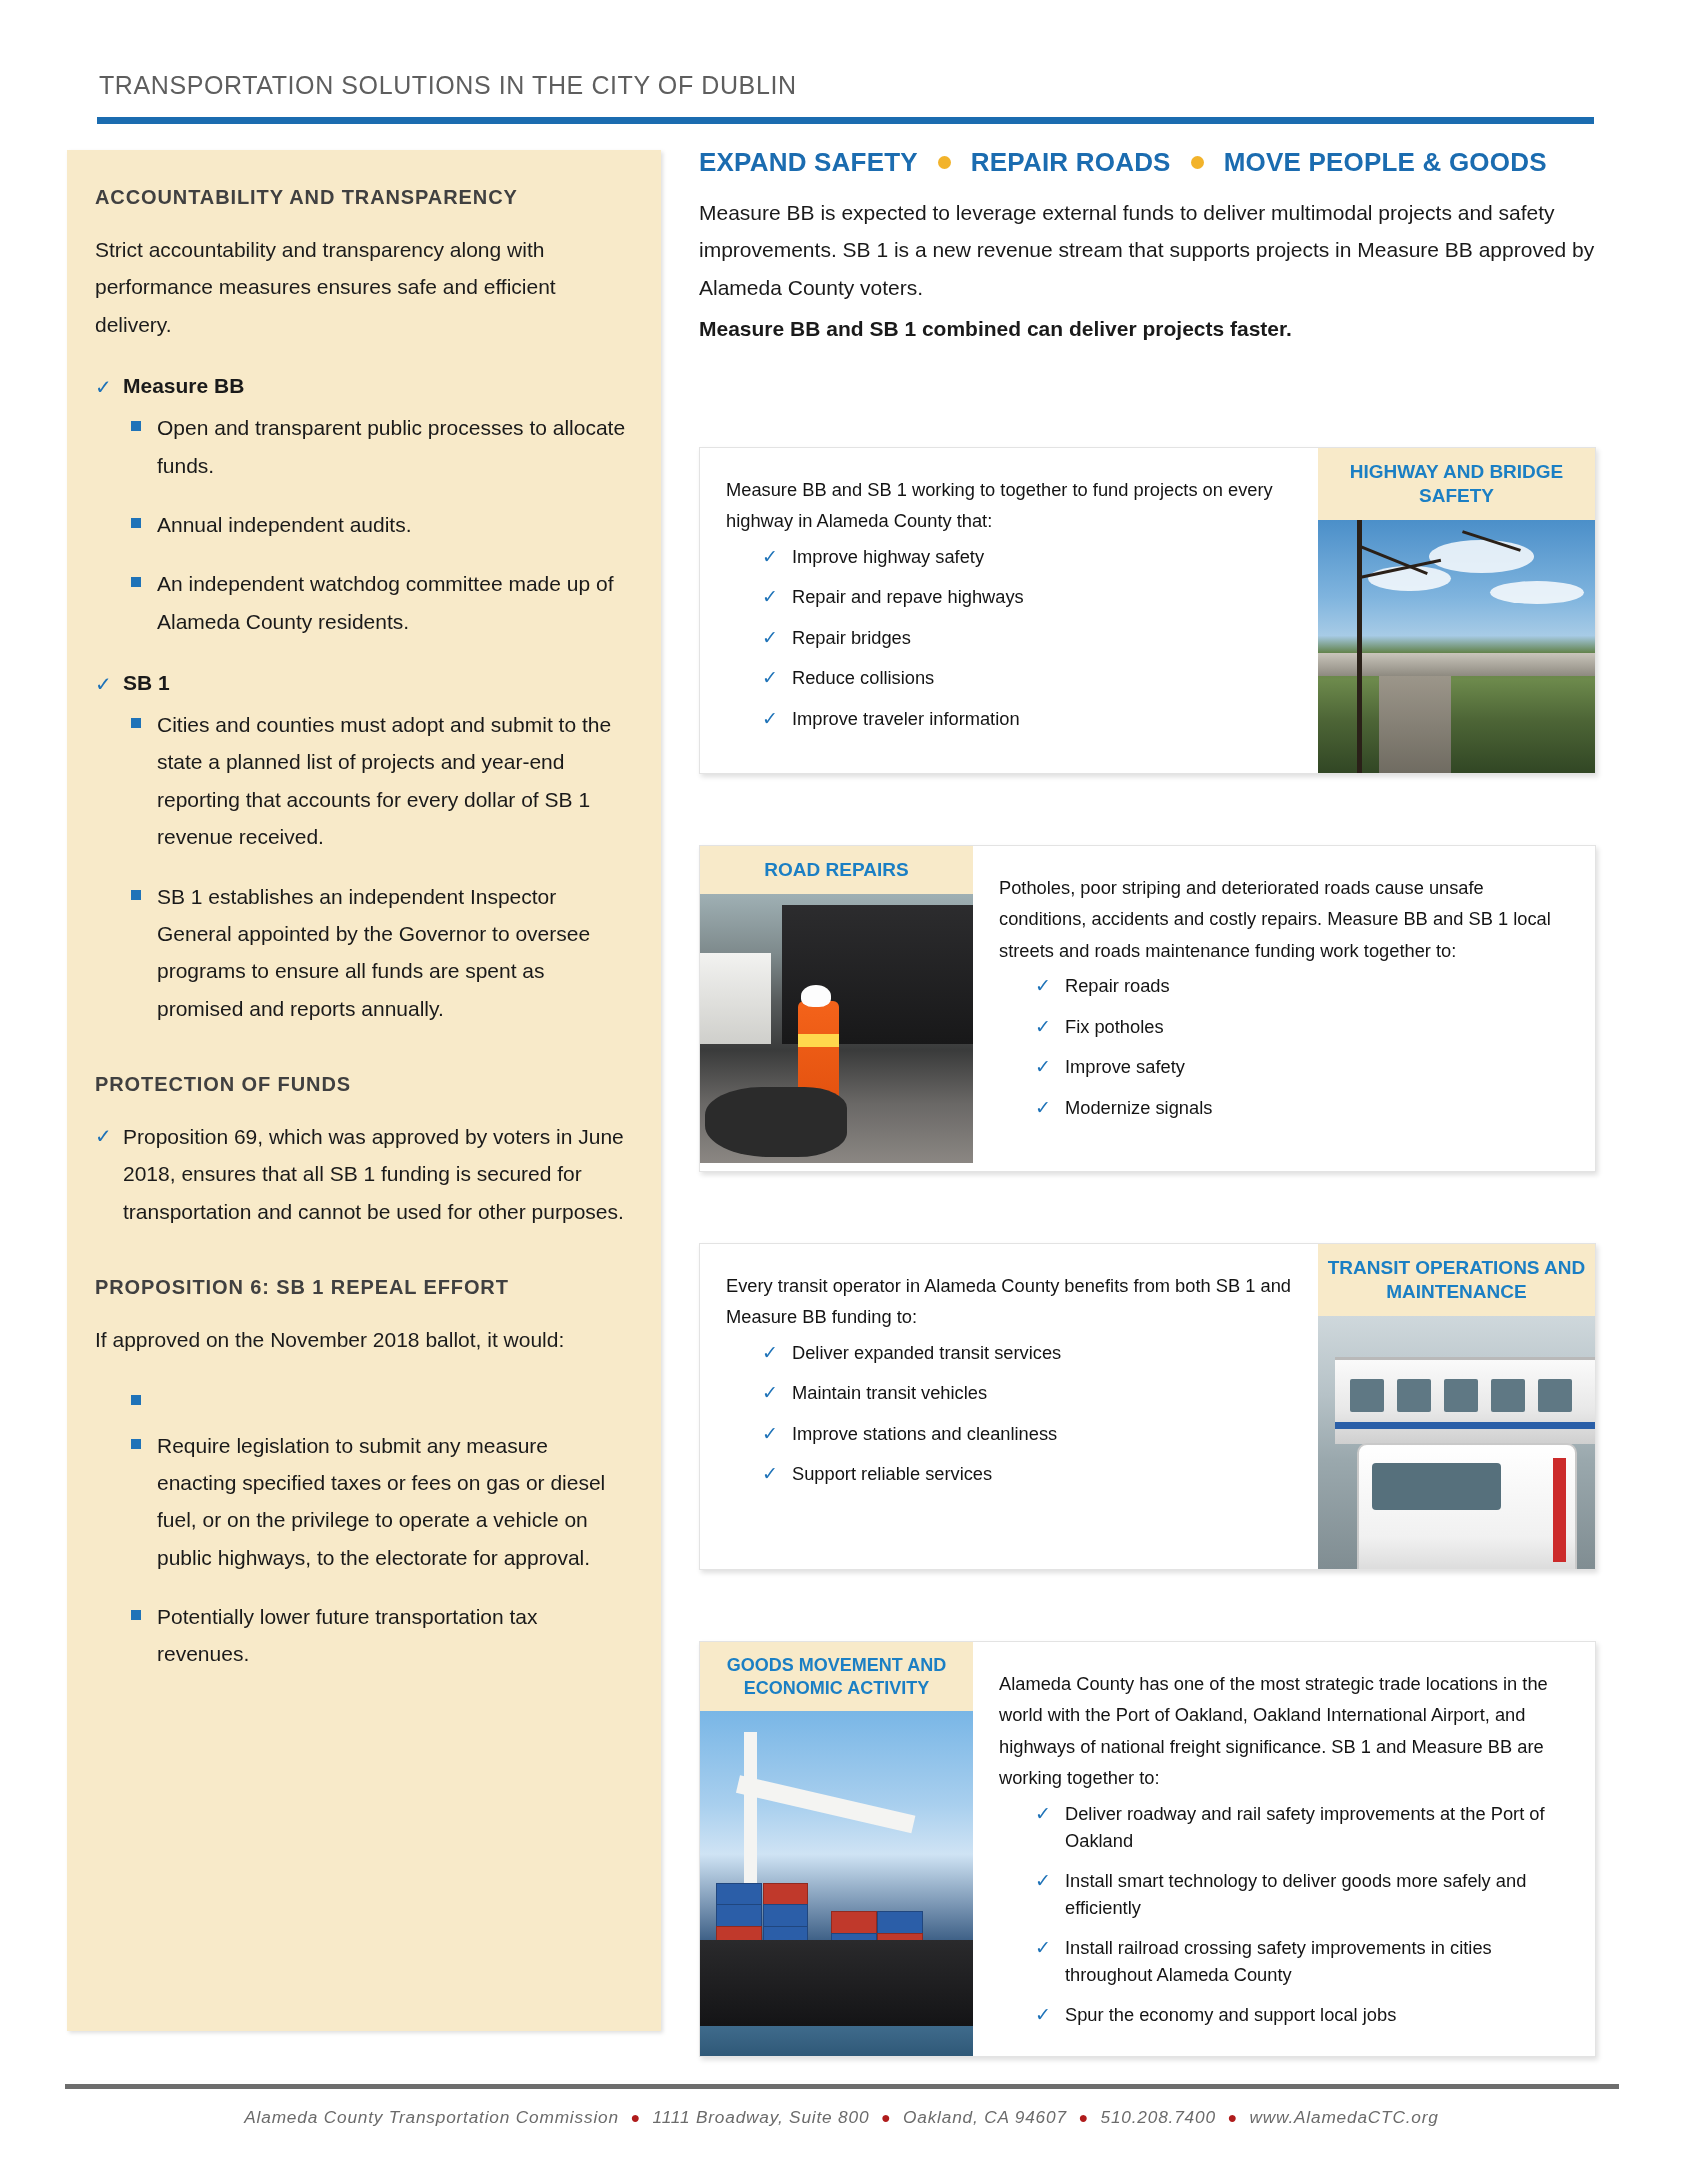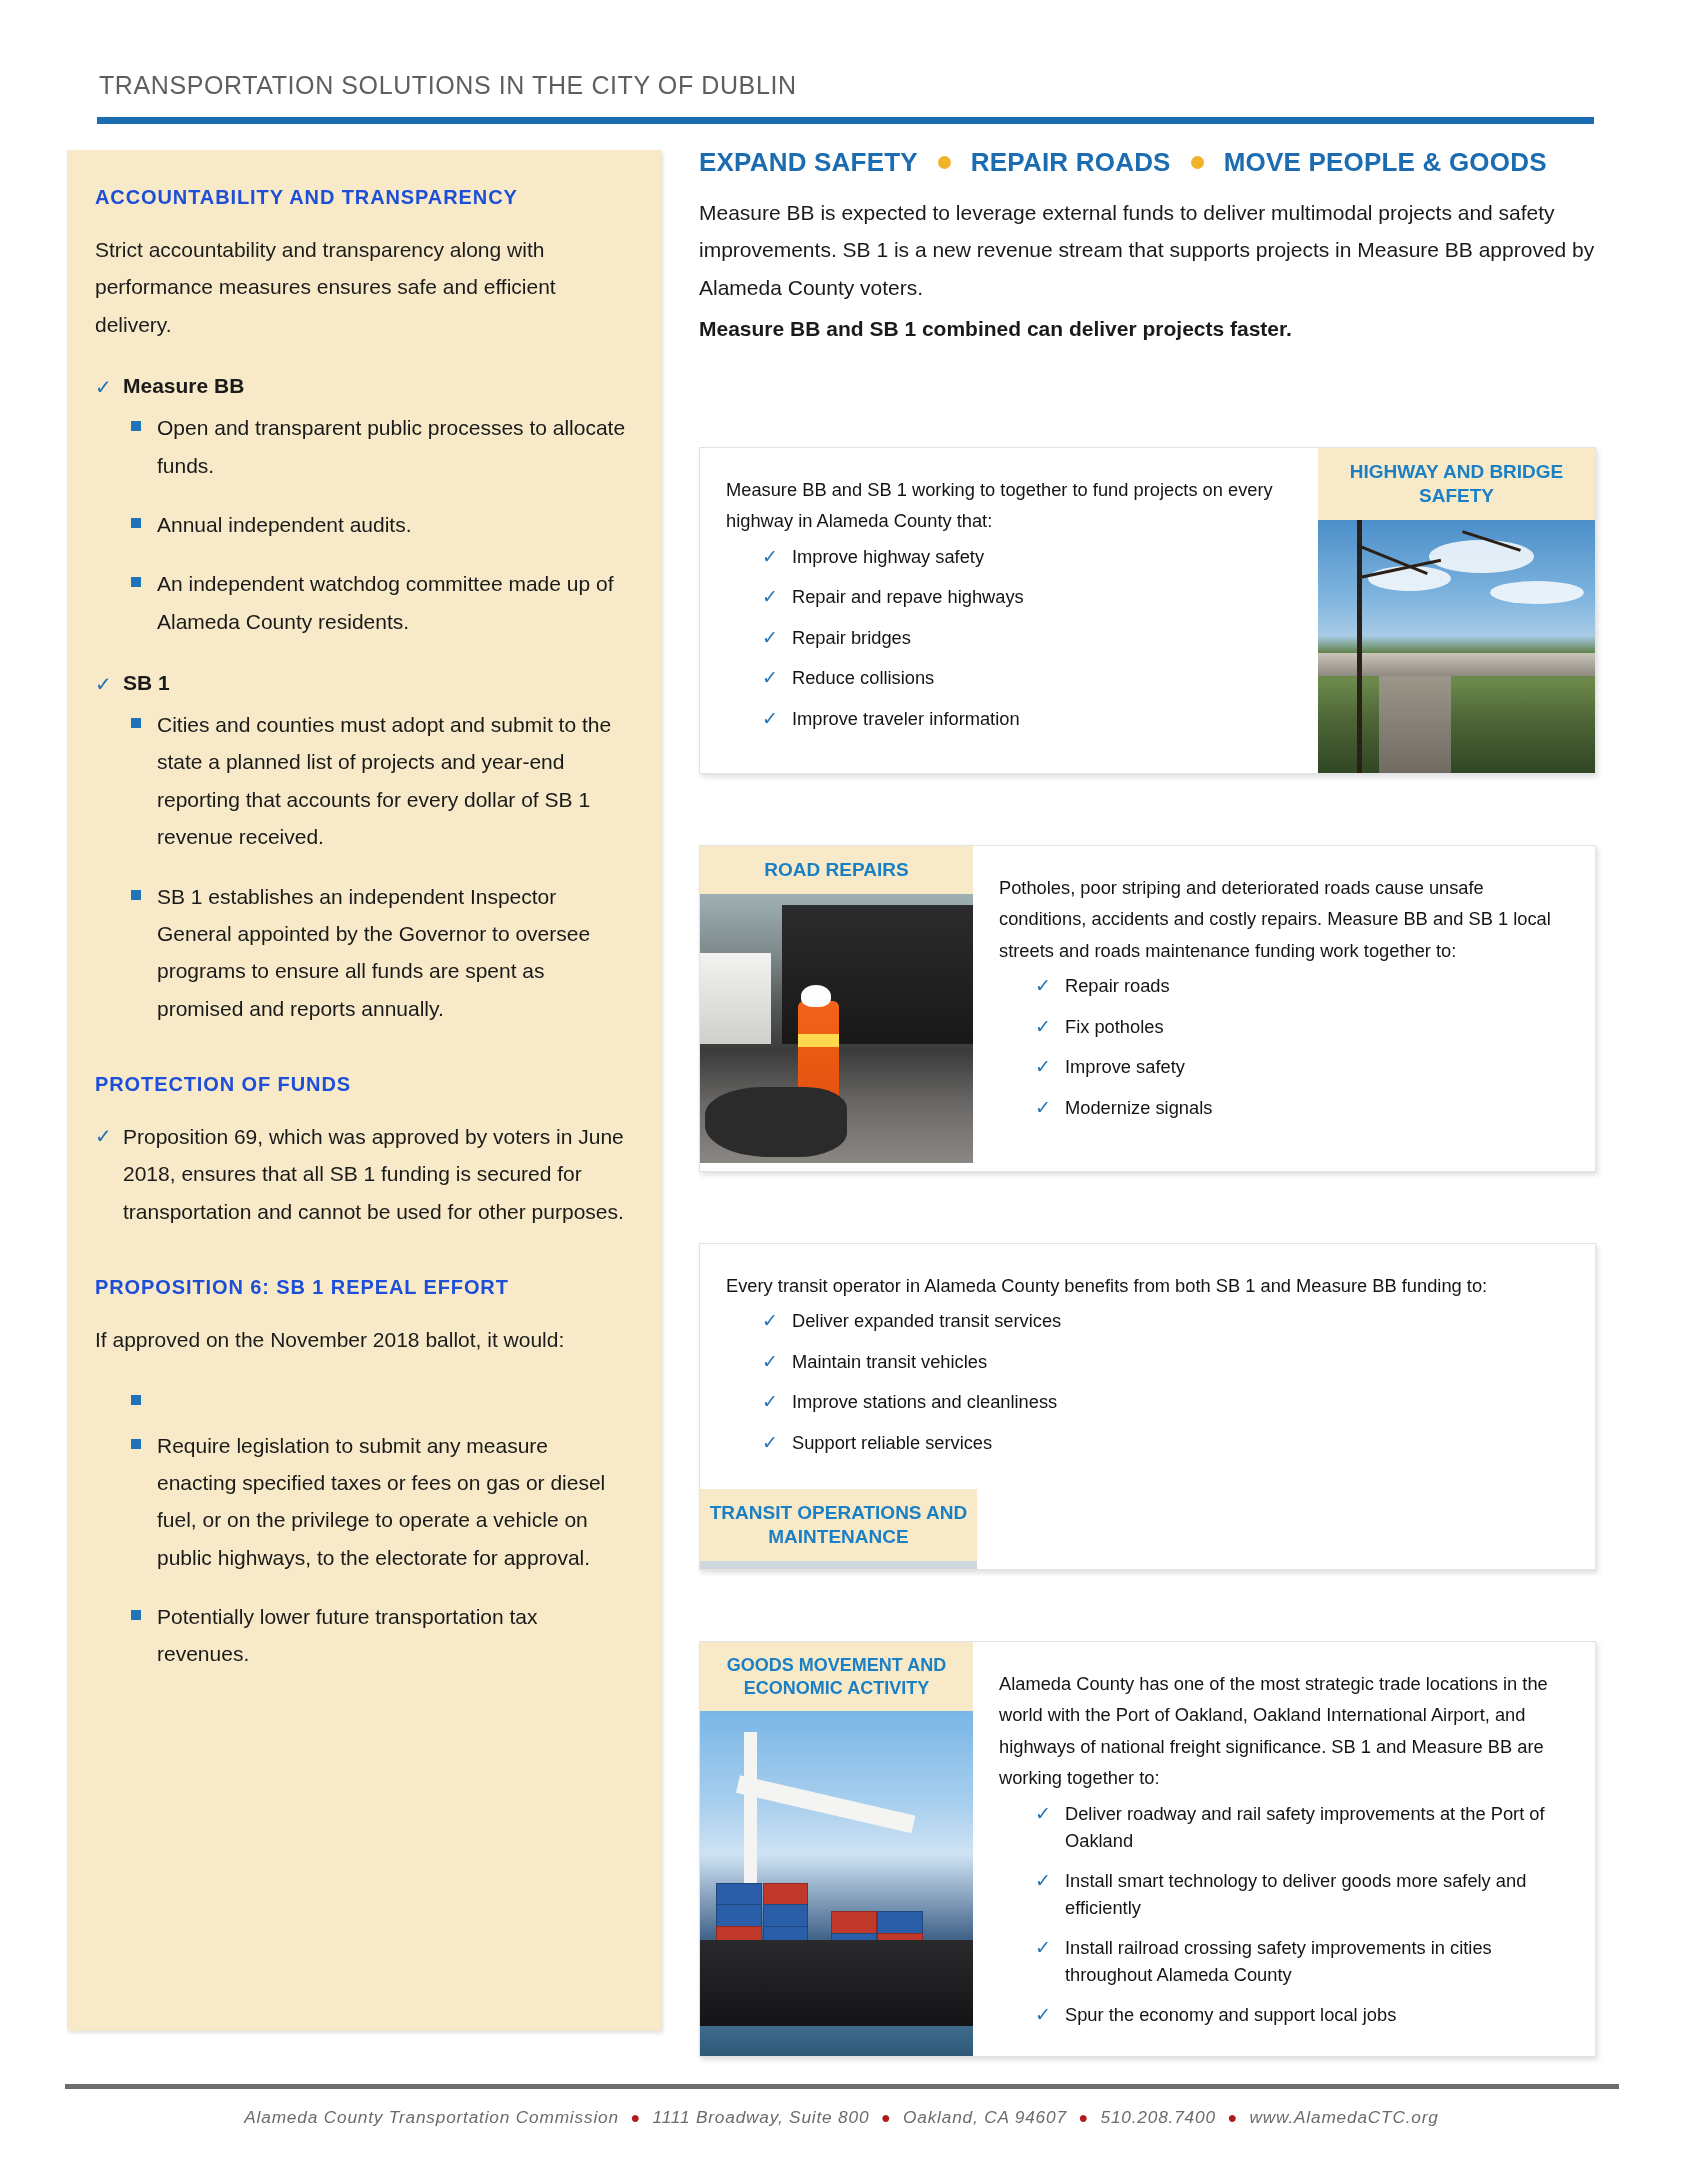--- a/index.html
+++ b/index.html
@@ -54,21 +54,21 @@
     height: 1881px;
     background: #f8eac9;
     box-sizing: border-box;
     padding: 28px 32px 20px 28px;
     box-shadow: 2px 2px 4px rgba(0,0,0,0.13);
   }
   .sb-heading {
     font-size: 20px;
     font-weight: bold;
     letter-spacing: 0.9px;
-    color: #1d4ed8;
+    color: #404040;
     margin: 8px 0 22px 0;
   }
   .sb-heading.spaced-top { margin-top: 46px; }
   .sb-para {
     font-size: 21px;
     line-height: 1.78;
     color: #1c1c1c;
     margin: 0 0 14px 0;
   }
 
@@ -512,21 +512,21 @@
             <span class="li-text">Improve safety</span>
           </li>
         <li>
             <span class="ck">✓</span>
             <span class="li-text">Modernize signals</span>
           </li>
       </ul>
     </div>
   </div>
 
-  <div class="card" style="left:699px; top:1243px; width:897px; height:327px;flex-direction:column;">
+  <div class="card" style="left:699px; top:1243px; width:897px; height:327px;">
     <div class="body">
       <p>Every transit operator in Alameda County benefits from both SB 1 and Measure BB funding to:</p>
       <ul>
         <li>
             <span class="ck">✓</span>
             <span class="li-text">Deliver expanded transit services</span>
           </li>
         <li>
             <span class="ck">✓</span>
             <span class="li-text">Maintain transit vehicles</span>

